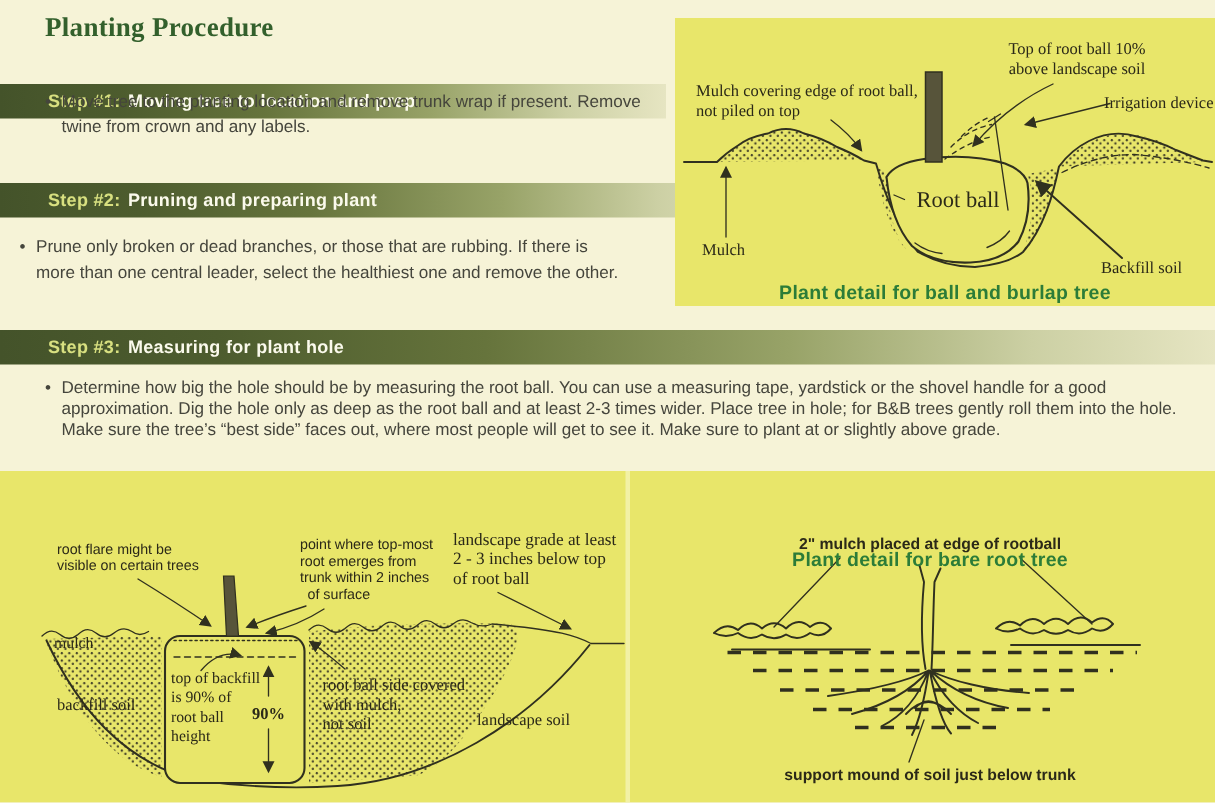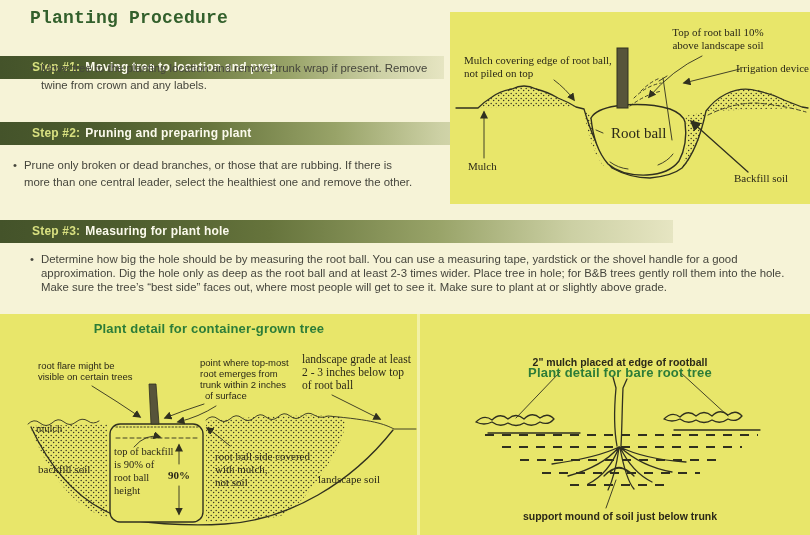--- a/index.html
+++ b/index.html
@@ -1,32 +1,32 @@
 <!DOCTYPE html>
 <html><head>
 <meta charset="utf-8">
 <style>
   html,body{margin:0;padding:0;}
   body{width:810px;height:535px;background:#f6f3d7;position:relative;overflow:hidden;
        font-family:"Liberation Sans",sans-serif;}
   .abs{position:absolute;}
 
   
-  #page-title{left:30px;top:8px;font-family:Liberation Mono, monospace;font-weight:bold;
+  #page-title{left:30px;top:8px;font-family:Liberation Serif, serif;font-weight:bold;
     font-size:18px;color:#33602c;letter-spacing:.2px;}
 
   
   .stepbar{left:0;height:23px;line-height:23px;padding-left:32px;box-sizing:border-box;
     font-size:12px;font-weight:bold;letter-spacing:.2px;
     background:linear-gradient(90deg,#44532a 0%,#4d5c2e 18%,#66743c 40%,#98a368 65%,#ccd0a4 85%,#e6e5c2 100%);}
   .stepbar .prefix{color:#d8e080;margin-right:5px;}
   .stepbar .stitle{color:#fbfaec;}
   #stepbar-1{top:40px;width:444px;margin-top:16px;}
   #stepbar-2{top:122px;width:516px;}
-  #stepbar-3{top:220px;width:673px;}
+  #stepbar-3{top:220px;width:810px;}
 
   
   .bullet{display:flex;color:#45453c;font-size:11.4px;line-height:17px;}
   .bullet::before{content:"•";margin-right:7px;color:#45453c;}
   #bullet-1{left:30px;top:60px;width:404px;}
   #bullet-2{left:13px;top:157px;width:404px;}
   #bullet-3{left:30px;top:252px;width:757px;line-height:14px;}
 
   
   .panel{background:#e8e66a;}
@@ -114,20 +114,21 @@
 
     <text class="ser" font-size="11" x="14" y="52">Mulch covering edge of root ball,</text>
     <text class="ser" font-size="11" x="14" y="65">not piled on top</text>
     <text class="ser" font-size="11" x="268" y="24" text-anchor="middle">Top of root ball 10%</text>
     <text class="ser" font-size="11" x="268" y="37" text-anchor="middle">above landscape soil</text>
     <text class="ser" font-size="11" x="286" y="60">Irrigation device</text>
     <text class="ser" font-size="15" x="161" y="126">Root ball</text>
     <text class="ser" font-size="11" x="18" y="158">Mulch</text>
     <text class="ser" font-size="11" x="284" y="170">Backfill soil</text>
   </svg>
+  <div class="abs caption" id="caption-bb">Plant detail for ball and burlap tree</div>
 </div>
 
 <div class="abs" id="bottom-strip">
 
   <svg width="418" height="221" viewBox="0 0 418 221" style="left:0;top:0">
 
     <path fill="url(#stip)" stroke="none" d="M30,112 L108,110 V204 C72,194 46,156 30,112 Z"></path>
     <path fill="url(#stip)" stroke="none" d="M206,107 Q270,100 340,102 C356,106 330,152 306,181 C296,193 286,200 278,203 L206,208 Z"></path>
 
     <path class="ln thin" d="M28,110 q6,-6 12,-1 q6,5 12,0 q6,-6 12,-1 q6,5 12,0 q6,-5 12,-1 q5,4 11,0"></path>
@@ -203,16 +204,15 @@
       <line x1="112" y1="159" x2="270" y2="159"></line>
       <line x1="140" y1="171" x2="242" y2="171"></line>
     </g>
 
     <path class="ln thin" d="M176,194 L186,166"></path>
 
     <text class="san" font-size="10.5" font-weight="bold" x="190" y="52" text-anchor="middle" fill="#3c3a2c">2" mulch placed at edge of rootball</text>
     <text class="san" font-size="10.5" font-weight="bold" x="190" y="206" text-anchor="middle" fill="#3c3a2c">support mound of soil just below trunk</text>
   </svg>
 
-  <div class="abs caption" id="caption-ct">Plant detail for container-grown tree</div>
   <div class="abs caption" id="caption-br">Plant detail for bare root tree</div>
 </div>
 <div class="abs" id="bottom-divider"></div>
 
 </body></html>

